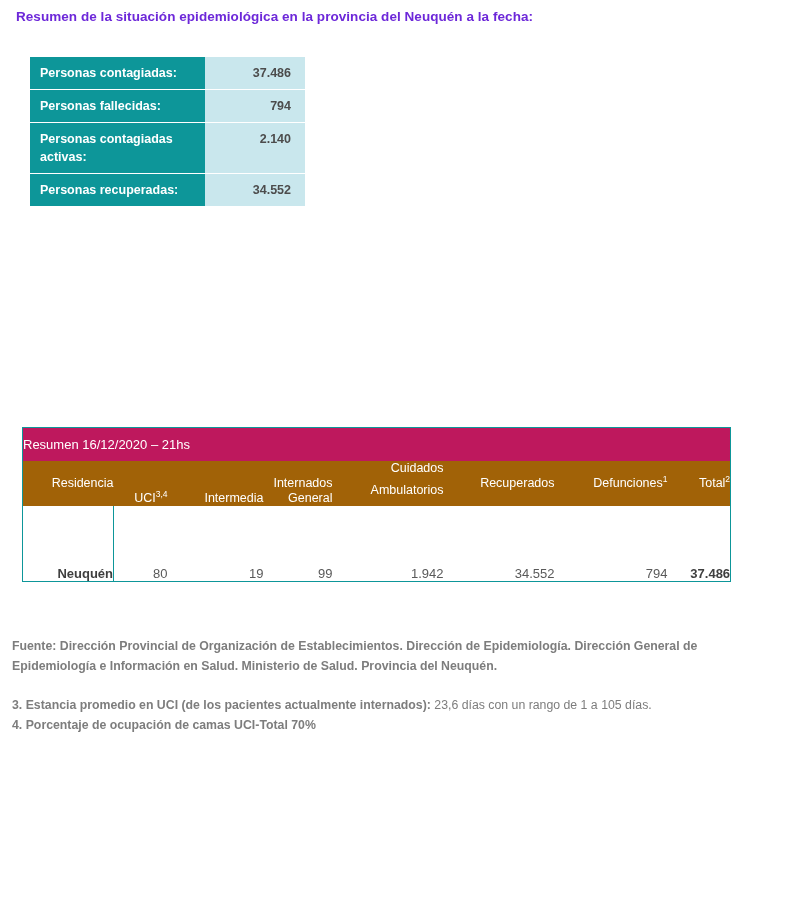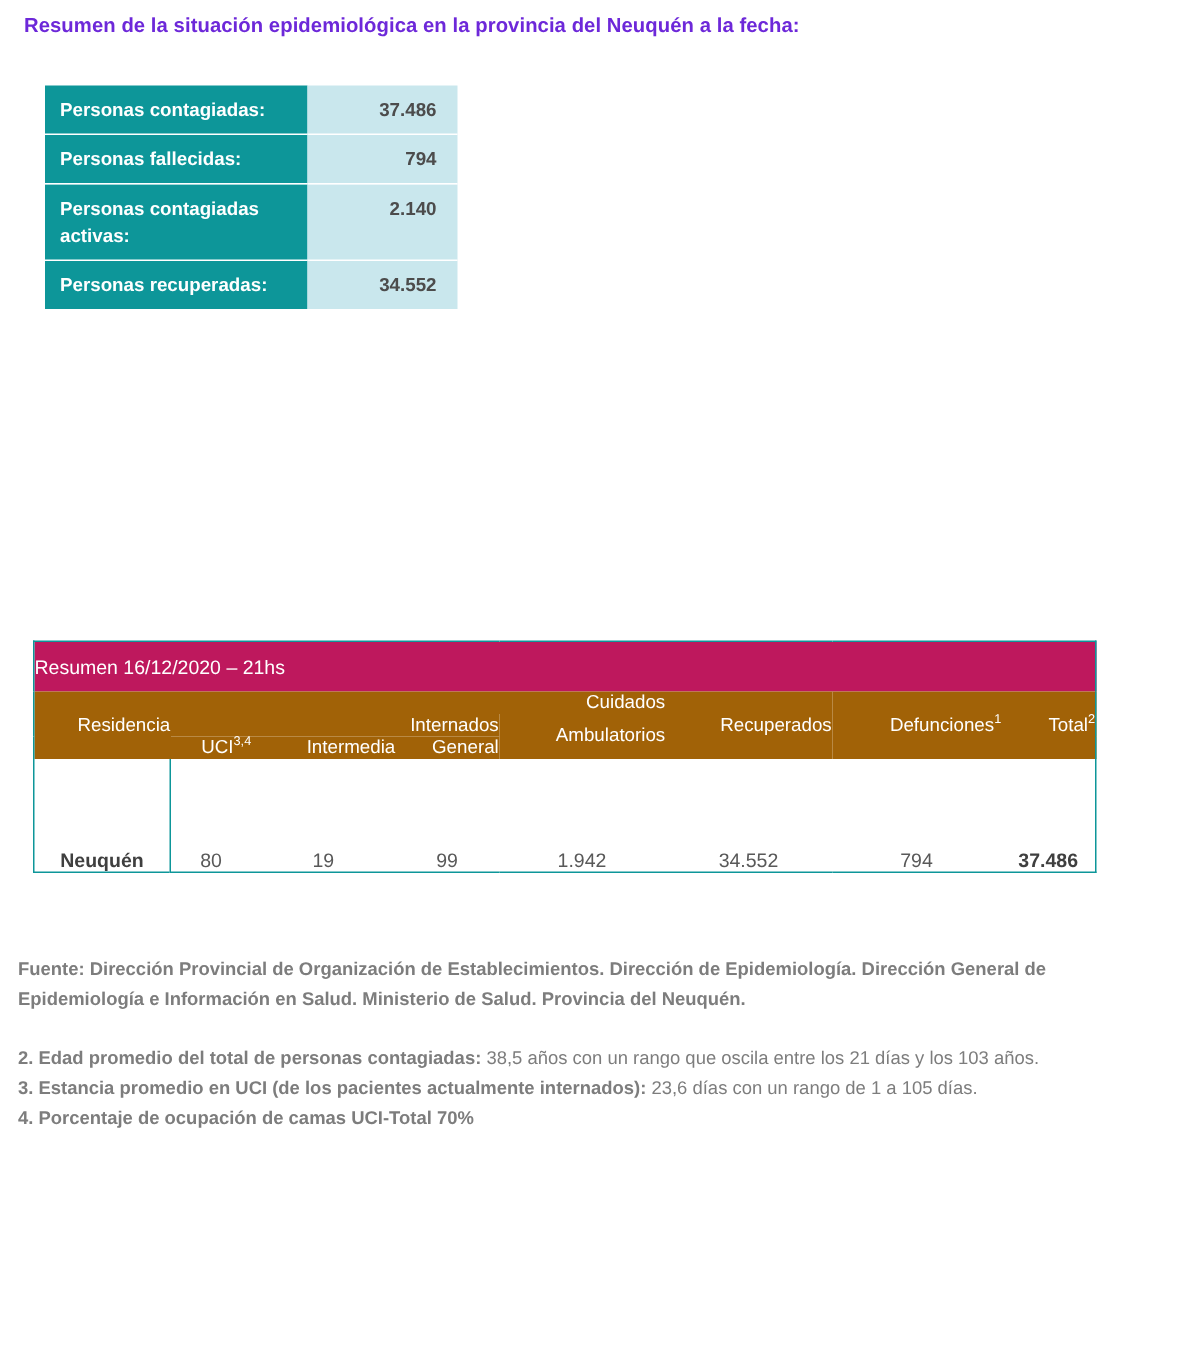--- a/index.html
+++ b/index.html
@@ -118,21 +118,21 @@
     line-height: 15px;
   }
   .hd.no-r { border-right: 0; }
   .hd sup { font-size: 8.5px; vertical-align: super; line-height: 0; }
 
   
   .dc {
     background: #ffffff;
     color: #595959;
     font-size: 13px;
-    text-align: center;
+    text-align: right;
     vertical-align: bottom;
     height: 76px;
     padding-bottom: 13px;
     border-right: 1.5px solid #0d9699;
     border-top: 1.5px solid #0d9699;
   }
   .dc.first {
     color: #3f3f3f;
     font-weight: bold;
     border-right: 1.5px solid #0d9699;
@@ -239,23 +239,20 @@
           <td class="dc last">37.486</td>
         </tr>
       </tbody>
     </table>
   </div>
 
   <div class="notes">
     <p class="src">Fuente: Dirección Provincial de Organización de Establecimientos. Dirección de Epidemiología. Dirección General de Epidemiología e Información en Salud. Ministerio de Salud. Provincia del Neuquén.</p>
 
 
-    <p class="fn">
-      <b>2. Edad promedio del total de personas contagiadas:</b><span> 38,5 años con un rango que oscila entre los 21 días y los 103 años.</span>
-    </p>
 
     <p class="fn">
       <b>3. Estancia promedio en UCI (de los pacientes actualmente internados):</b><span> 23,6 días con un rango de 1 a 105 días.</span>
     </p>
 
     <p class="fn">
       <b>4. Porcentaje de ocupación de camas UCI-Total 70%</b>
     </p>
   </div>
 

